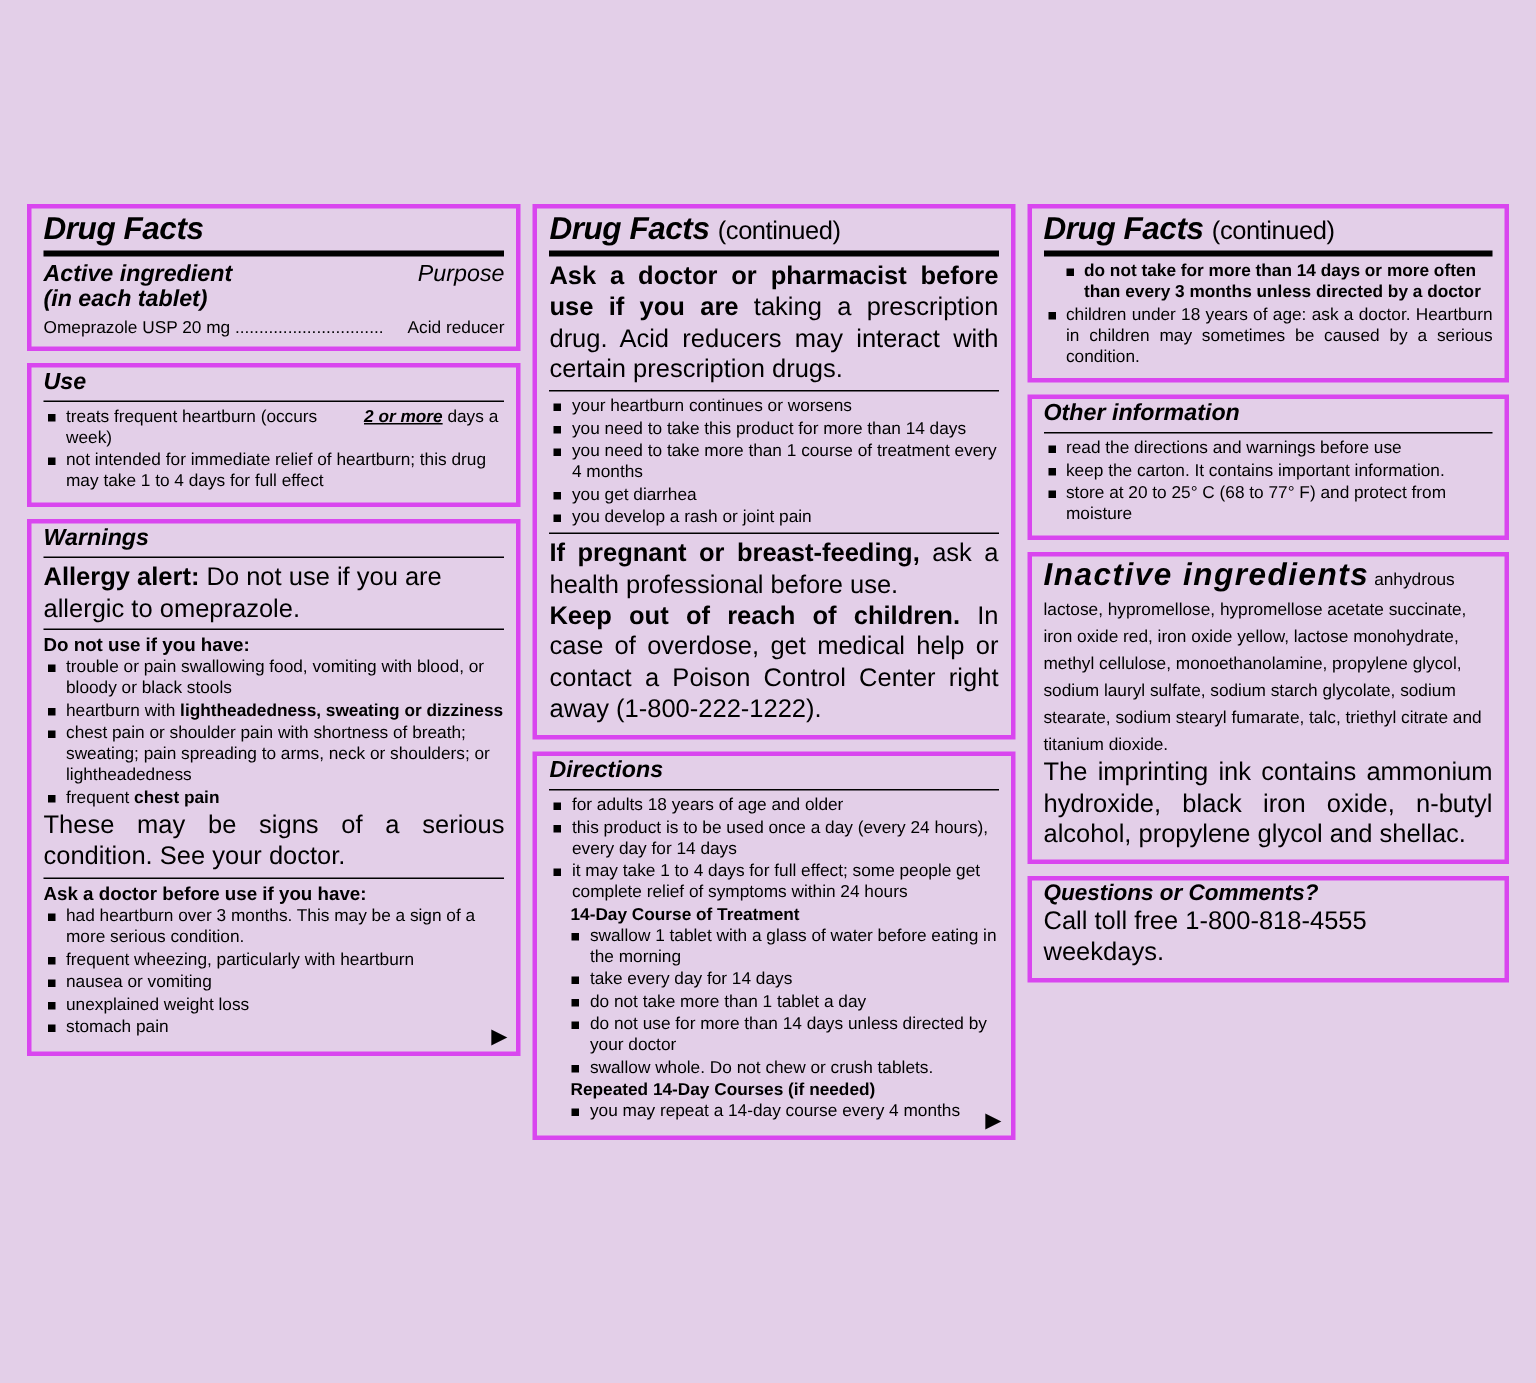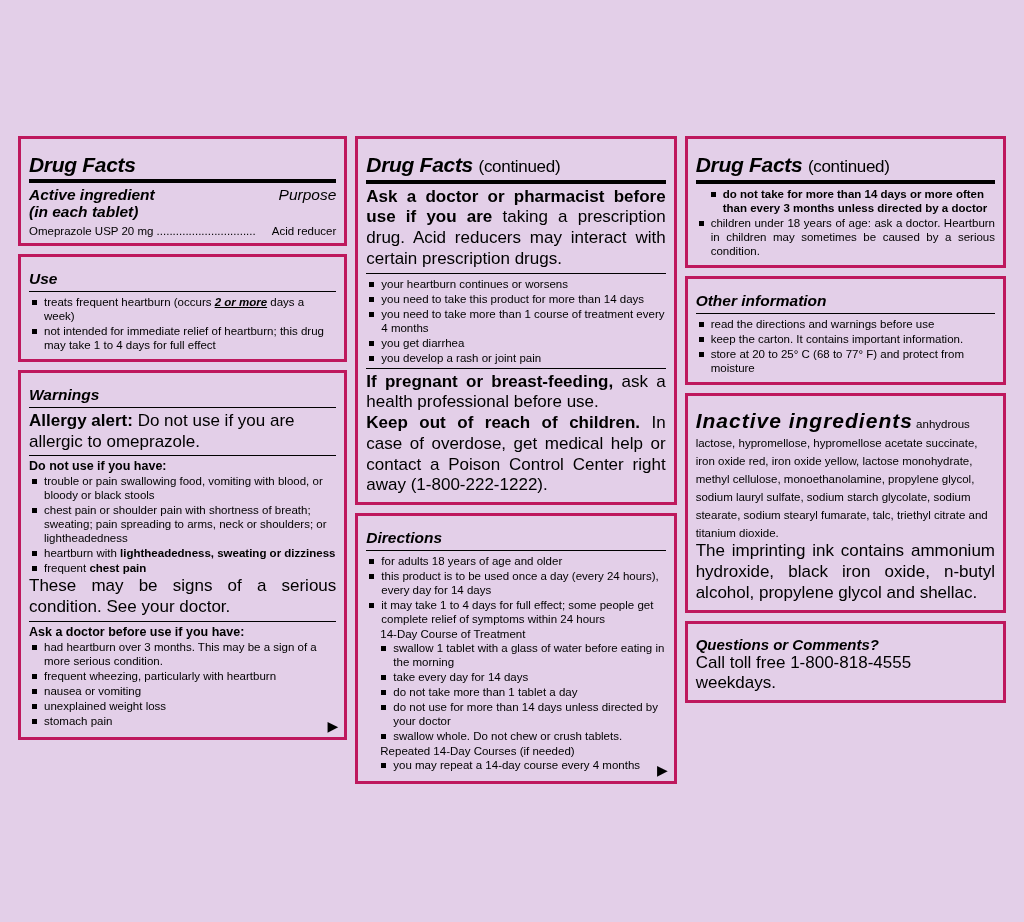--- a/index.html
+++ b/index.html
@@ -25,23 +25,23 @@
   .col {
     display: flex;
     flex-direction: column;
     gap: 8px;
   }
   .col-1 { width: 332px; }
   .col-2 { width: 324px; }
   .col-3 { width: 324px; }
 
   .panel {
-    border: 3px solid #be185d;
+    border: 3px solid #d946ef;
     background: #e3cfe8;
-    padding: 12px 8px 6px 8px;
+    padding: 0 8px 6px 8px;
     box-sizing: border-box;
     position: relative;
   }
 
   .dftitle {
     font-weight: bold;
     font-style: italic;
     font-size: 21px;
     letter-spacing: -0.3px;
     line-height: 1.1;
@@ -121,31 +121,31 @@
     height: 5px;
     background: #000;
   }
   ul.bl.ind > li {
     padding-left: 27px;
   }
   ul.bl.ind > li:before {
     left: 15px;
   }
   b, .b { font-weight: bold; }
-  .u { text-decoration: underline; }
+  .u { text-decoration: underline; margin-left: 28px; }
   .bi { font-weight: bold; font-style: italic; }
   .arrow {
     position: absolute;
     right: 6px;
     bottom: 4px;
     font-size: 14px;
     line-height: 1;
   }
   .sub-head {
-    font-weight: normal;
+    font-weight: bold;
     font-size: 11.5px;
     margin: 2px 0 1px 14px;
   }
   .inact-head {
     font-weight: bold;
     font-style: italic;
     font-size: 21px;
     letter-spacing: 1px;
     display: inline;
   }
@@ -199,22 +199,22 @@
       <div class="sec-head">Warnings</div>
       <div class="rule-thin"></div>
       <div class="body nj">
         <span class="b">Allergy alert:</span><span> Do not use if you are allergic to omeprazole.</span>
       </div>
       <div class="rule-thin"></div>
 
       <div class="sec-head-plain">Do not use if you have:</div>
       <ul class="bl">
         <li>trouble or pain swallowing food, vomiting with blood, or bloody or black stools</li>
+        <li>heartburn with <b>lightheadedness, sweating or dizziness</b></li>
         <li>chest pain or shoulder pain with shortness of breath; sweating; pain spreading to arms, neck or shoulders; or lightheadedness</li>
-        <li>heartburn with <b>lightheadedness, sweating or dizziness</b></li>
         <li>frequent <b>chest pain</b></li>
       </ul>
       <div class="body">These may be signs of a serious condition. See your doctor.</div>
       <div class="rule-thin"></div>
 
       <div class="sec-head-plain">Ask a doctor before use if you have:</div>
       <ul class="bl">
         <li>had heartburn over 3 months. This may be a sign of a more serious condition.</li>
         <li>frequent wheezing, particularly with heartburn</li>
         <li>nausea or vomiting</li>

